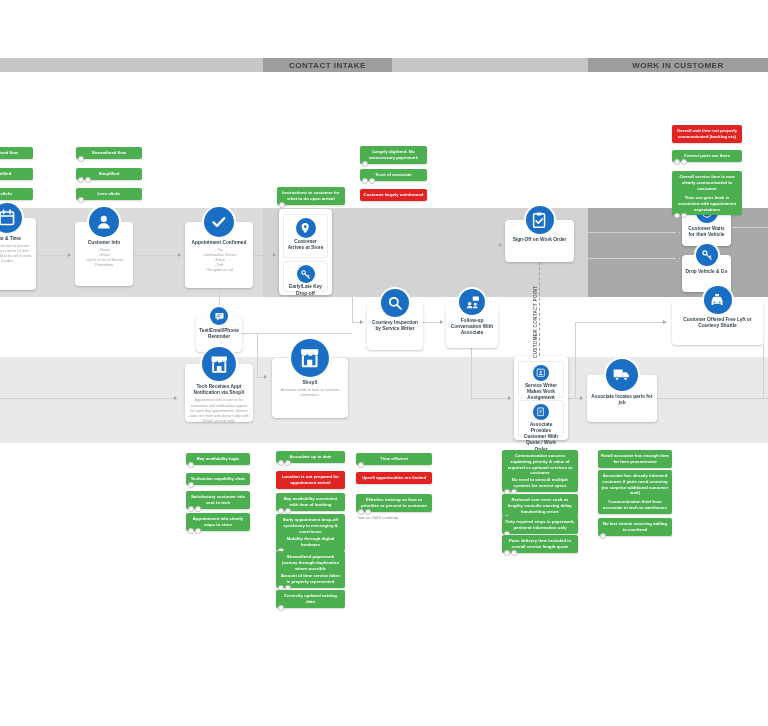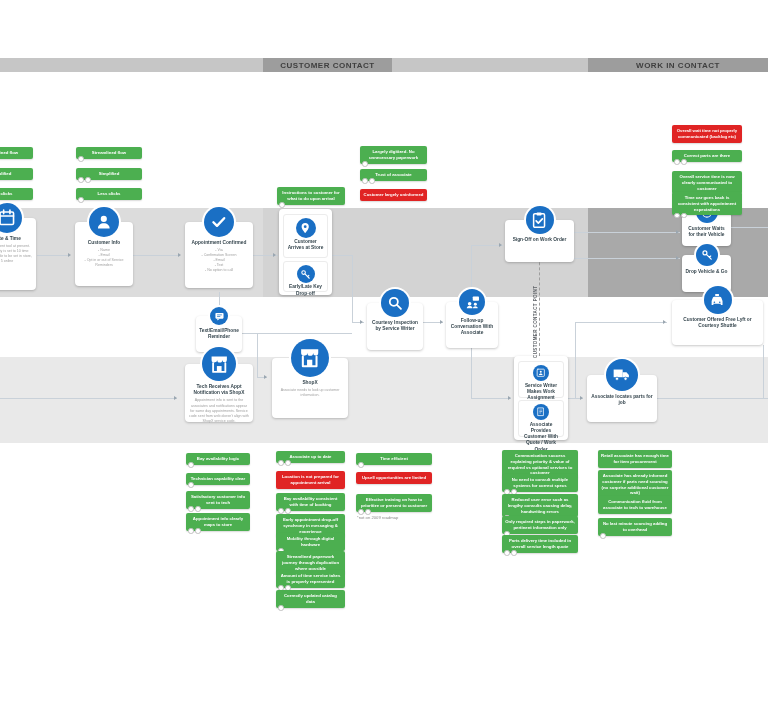--- a/index.html
+++ b/index.html
@@ -58,24 +58,24 @@
                  font-size:4.5px;font-weight:bold;color:#5f6368;letter-spacing:.4px;
                  white-space:nowrap;}
   #footnote{position:absolute;left:357px;top:515px;z-index:4;font-size:4.2px;color:#8d8d8d;}
 </style>
 </head>
 <body>
 
 <div id="canvas">
   <div class="bar-base"></div>
   <div class="bar-seg" id="seg-intake">
-    <span>CUSTOMER CONTACT</span>
+    <span>CONTACT INTAKE</span>
   </div>
   <div class="bar-seg" id="seg-wip">
-    <span>WORK IN CONTACT</span>
+    <span>WORK IN CUSTOMER</span>
   </div>
 
   <div class="lane" id="lane1-left"></div>
   <div class="lane" id="lane1-mid"></div>
   <div class="lane" id="lane1-right"></div>
   <div class="lane" id="lane3"></div>
 
   <div id="connector-layer">
       <div class="hline" style="left: 37px; top: 255px; width: 33px;"></div>
       <div class="hline" style="left: 133px; top: 255px; width: 47px;"></div>

